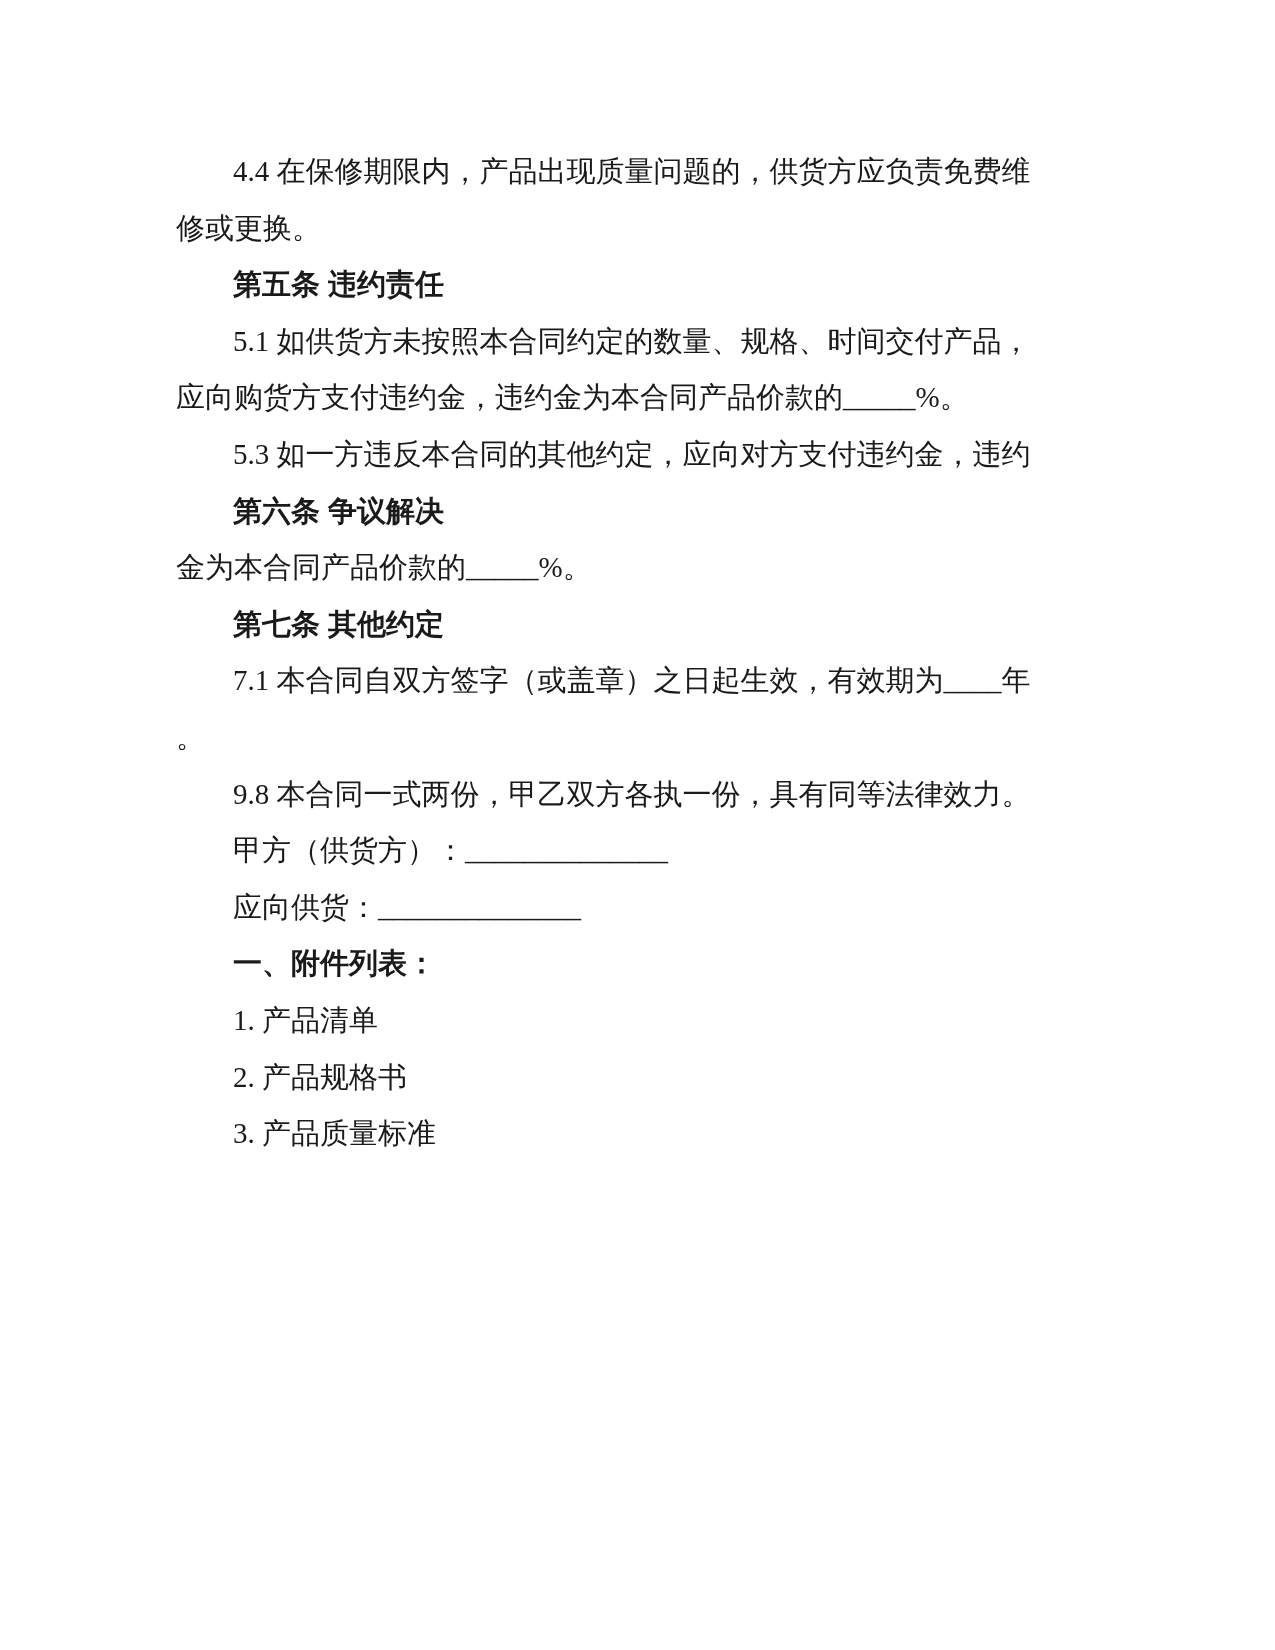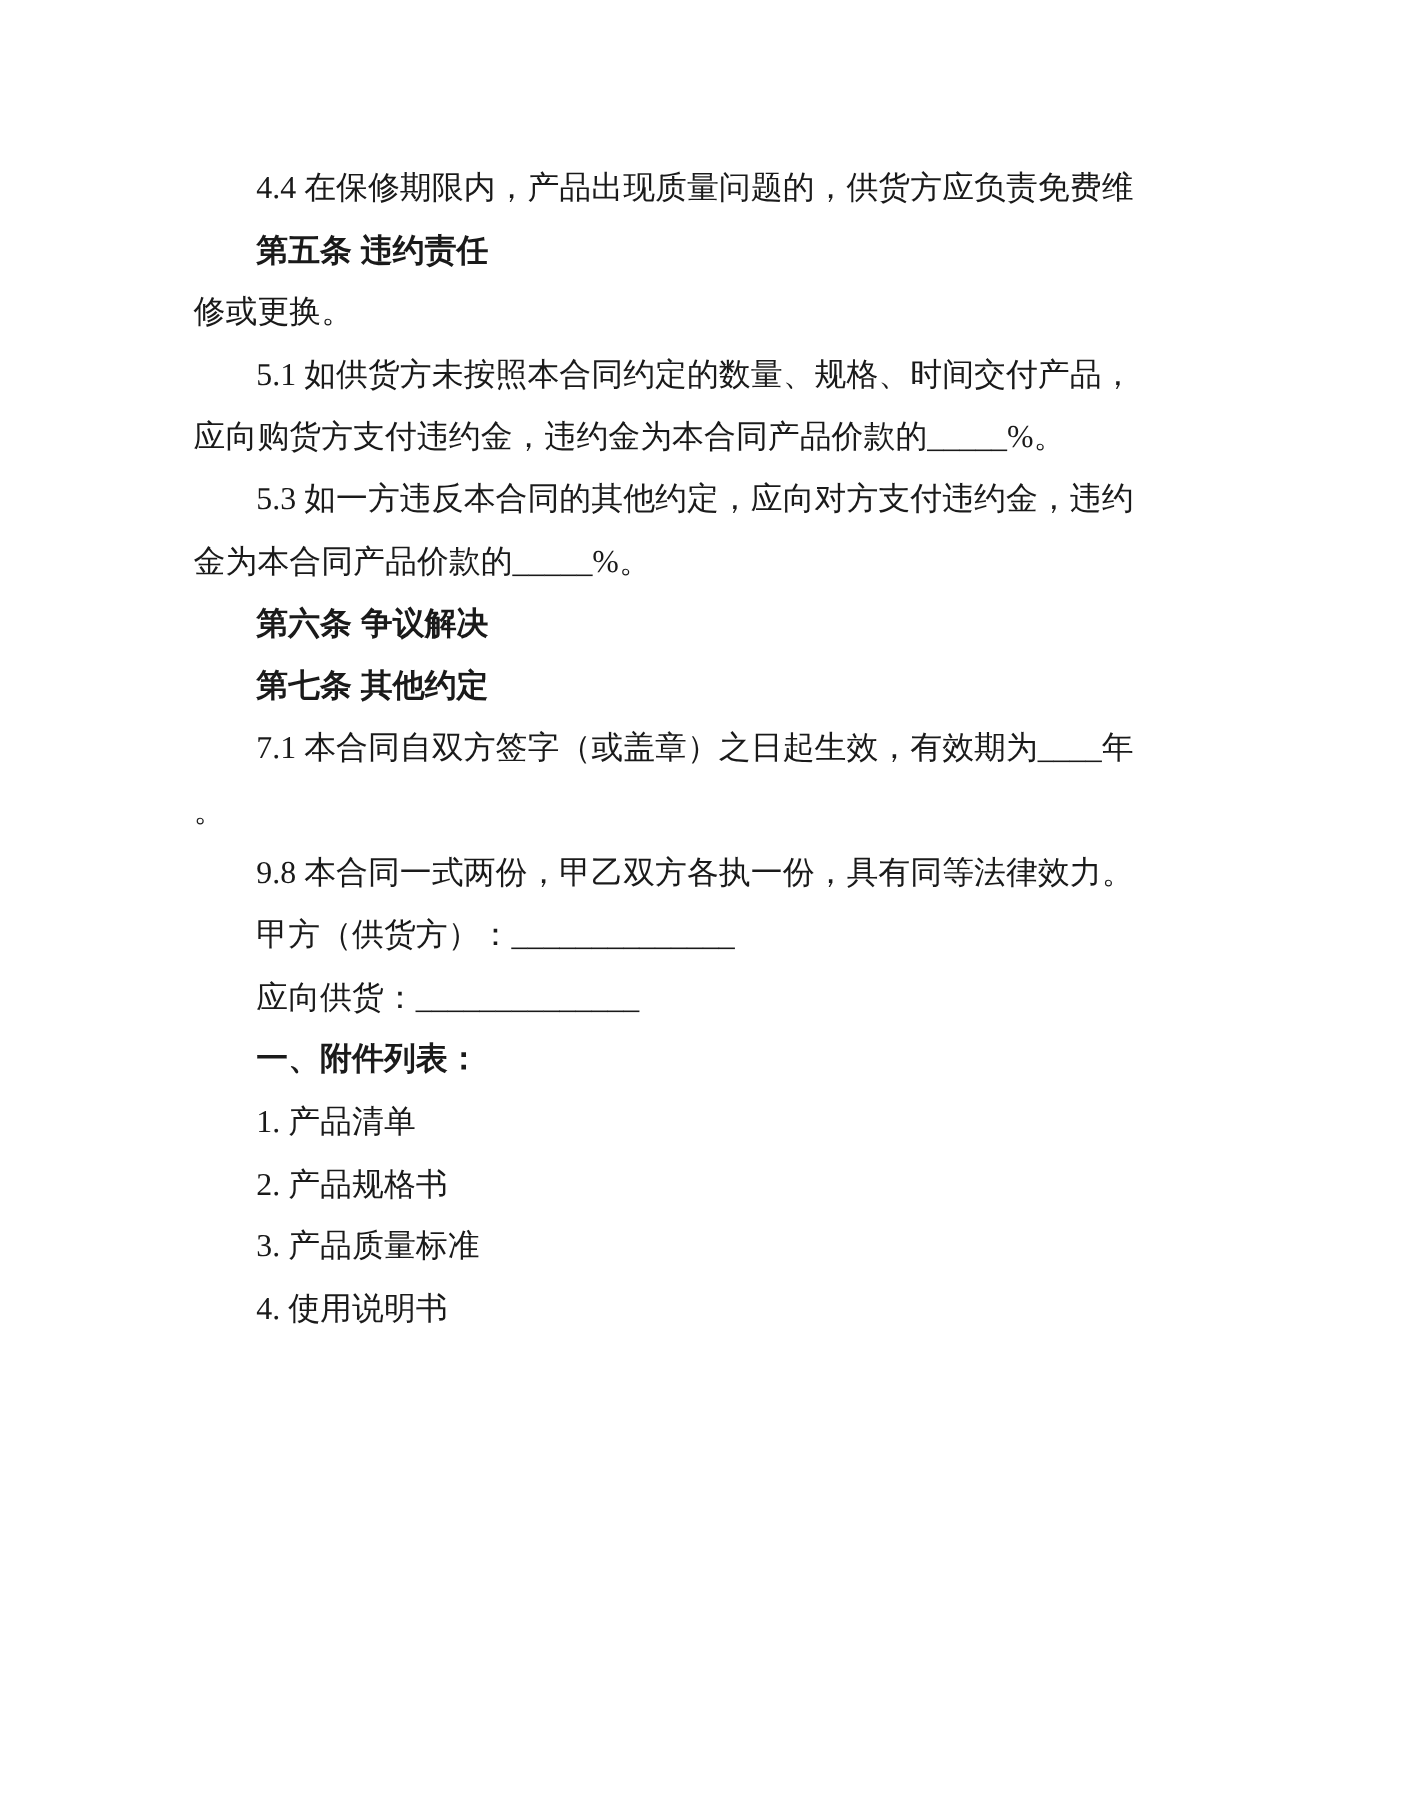--- a/index.html
+++ b/index.html
@@ -39,32 +39,31 @@
     font-weight: 700;
     font-family: "Liberation Sans", "DejaVu Sans", sans-serif;
   }
 </style>
 </head>
 <body>
 
 <div class="page">
   <div class="doc">
       <div class="line indent">4.4 在保修期限内，产品出现质量问题的，供货方应负责免费维</div>
+      <div class="line flush">修或更换。</div>
       <div class="line heading">第五条 违约责任</div>
-      <div class="line flush">修或更换。</div>
       <div class="line indent">5.1 如供货方未按照本合同约定的数量、规格、时间交付产品，</div>
       <div class="line flush">应向购货方支付违约金，违约金为本合同产品价款的_____%。</div>
       <div class="line indent">5.3 如一方违反本合同的其他约定，应向对方支付违约金，违约</div>
+      <div class="line heading">第六条 争议解决</div>
       <div class="line flush">金为本合同产品价款的_____%。</div>
-      <div class="line heading">第六条 争议解决</div>
       <div class="line heading">第七条 其他约定</div>
       <div class="line indent">7.1 本合同自双方签字（或盖章）之日起生效，有效期为____年</div>
       <div class="line flush">。</div>
       <div class="line indent">9.8 本合同一式两份，甲乙双方各执一份，具有同等法律效力。</div>
       <div class="line indent">甲方（供货方）：______________</div>
       <div class="line indent">应向供货：______________</div>
       <div class="line heading">一、附件列表：</div>
       <div class="line indent">1. 产品清单</div>
       <div class="line indent">2. 产品规格书</div>
       <div class="line indent">3. 产品质量标准</div>
-      <div class="line indent">4. 使用说明书</div>
     </div>
 </div>
 
 </body></html>

